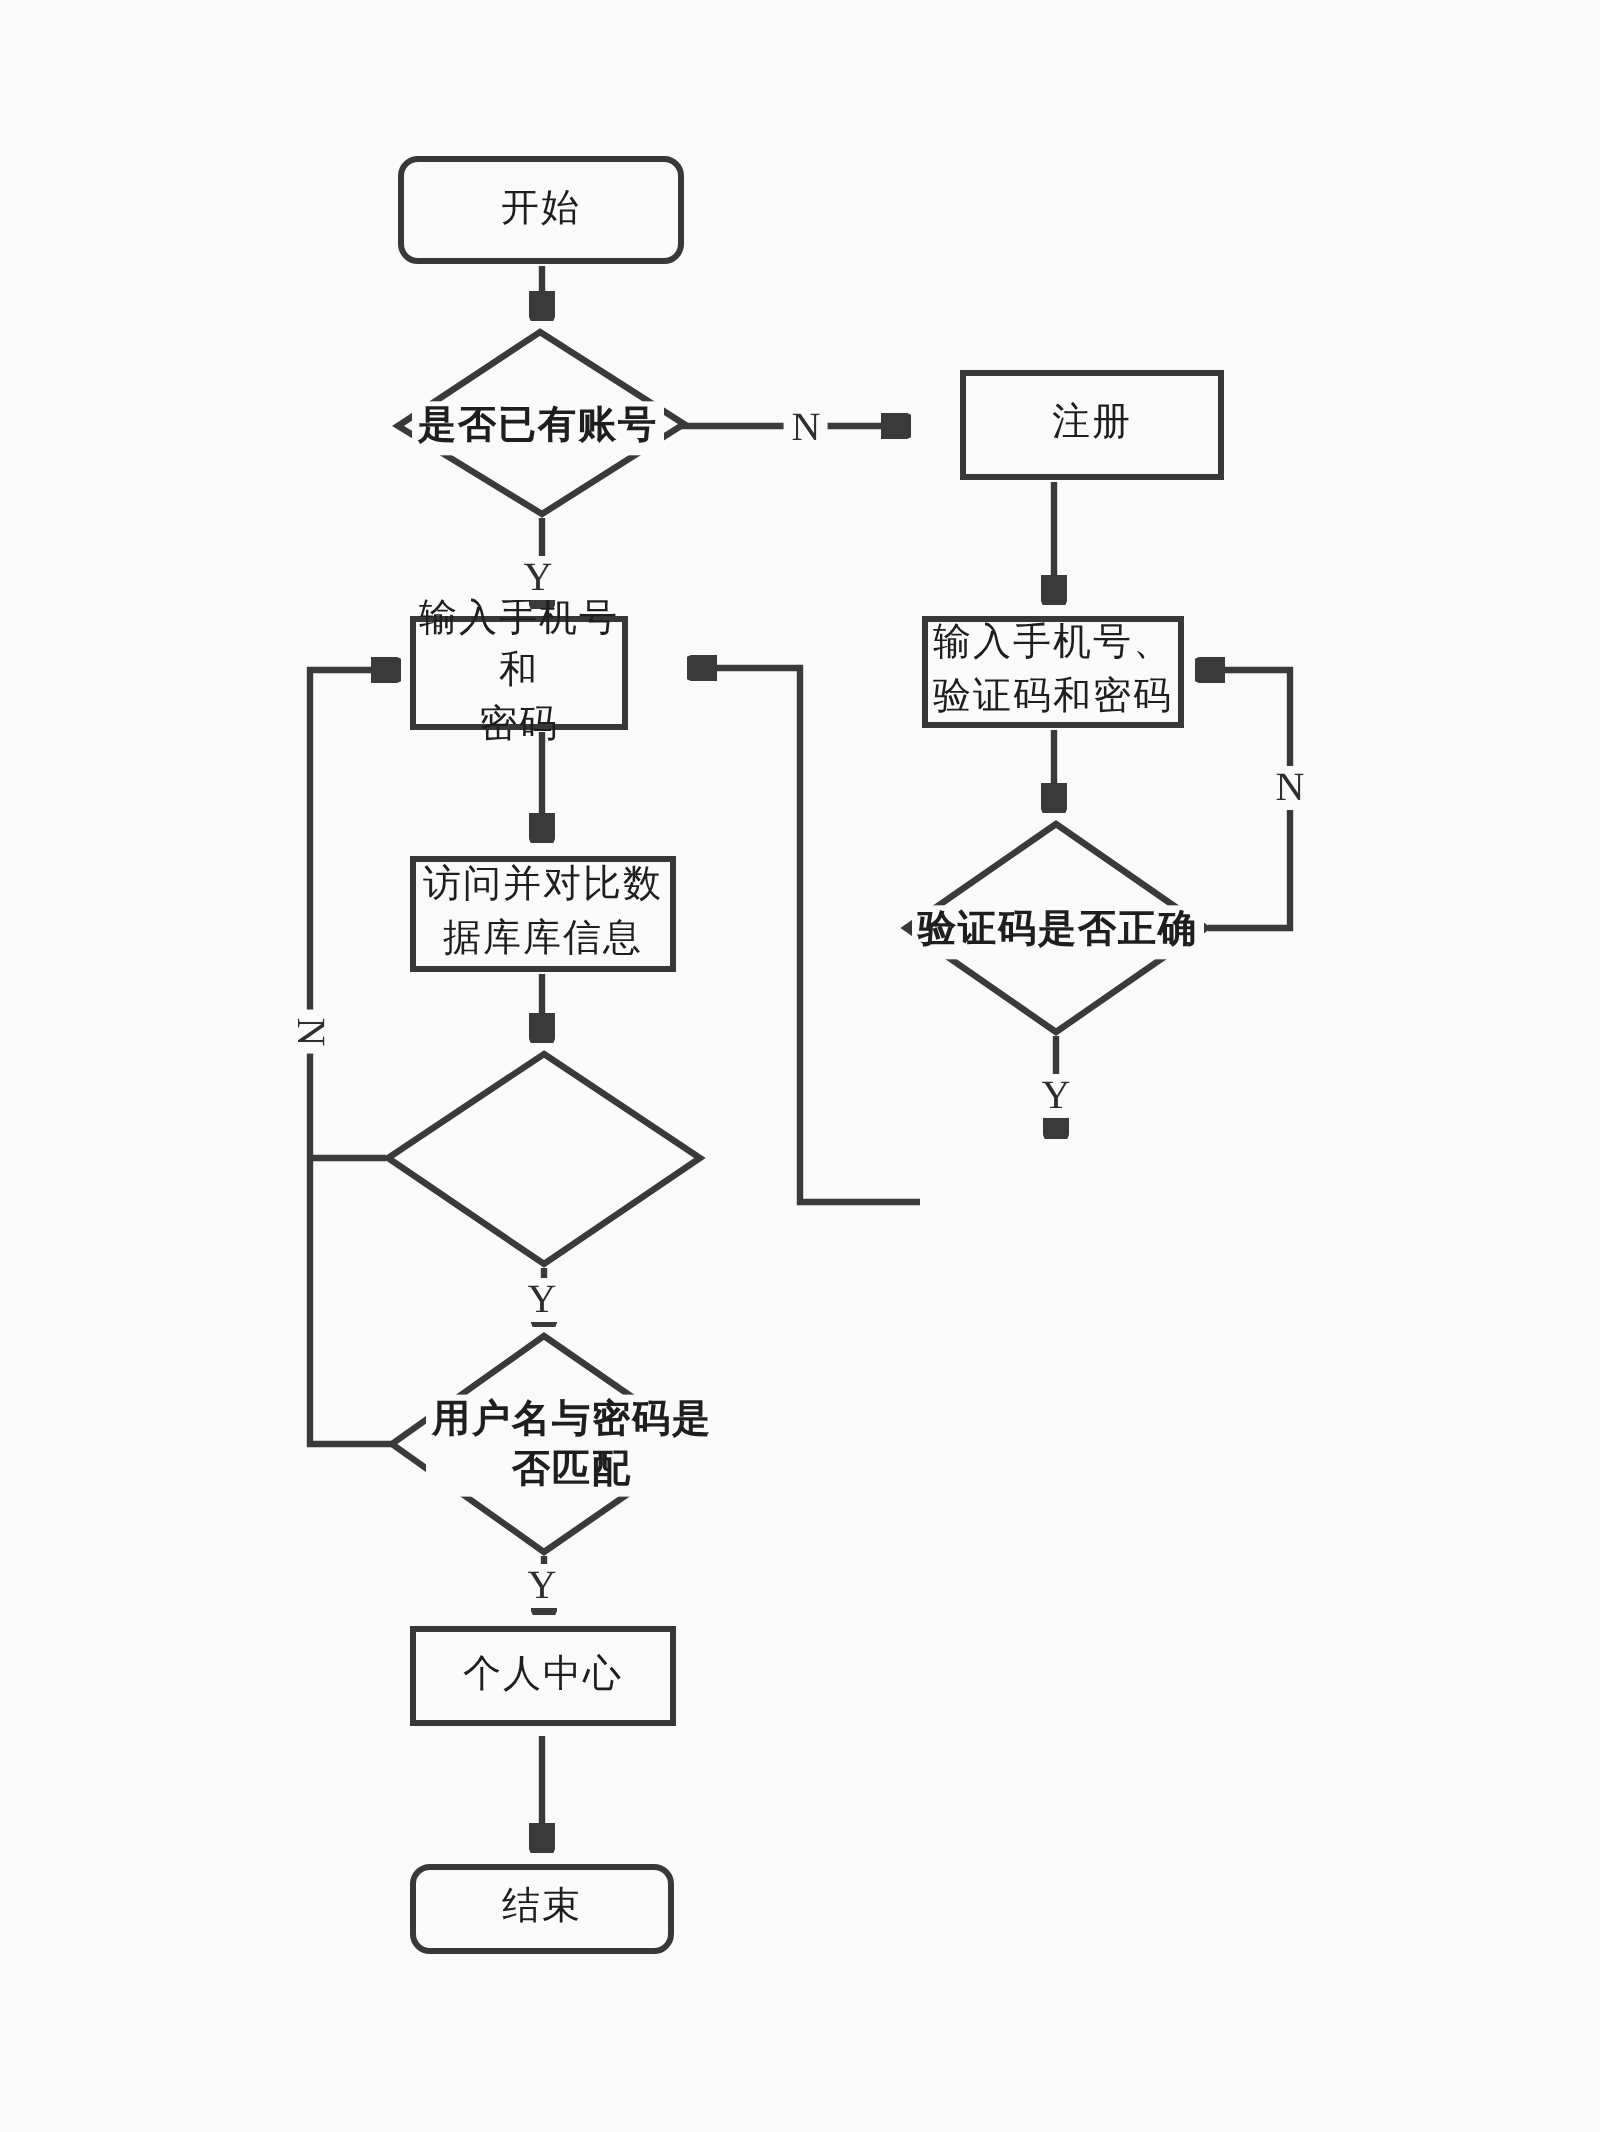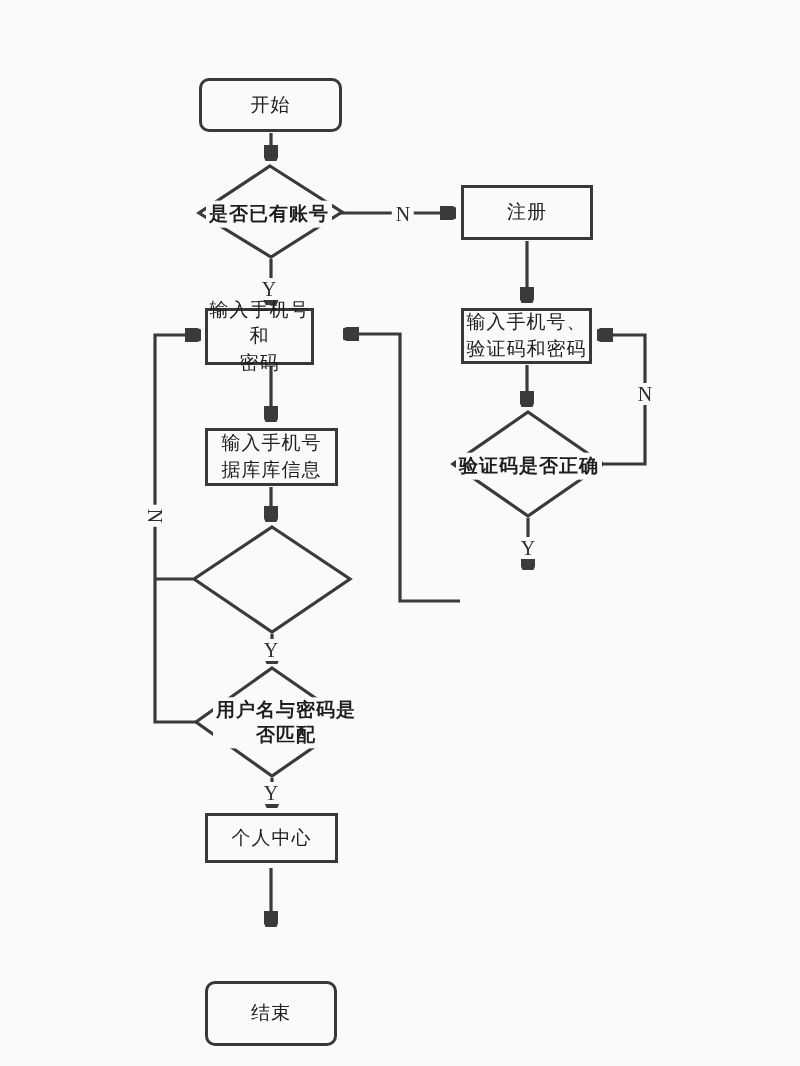--- a/index.html
+++ b/index.html
@@ -86,35 +86,35 @@
     <path d="M271,487 L271,521" marker-end="url(#arr)"></path>
     <path d="M272,634 L272,663" marker-end="url(#arr)"></path>
     <path d="M272,778 L272,807" marker-end="url(#arr)"></path>
     <path d="M271,868 L271,926" marker-end="url(#arr)"></path>
     <path d="M197,722 L155,722 L155,335 L200,335" marker-end="url(#arr)"></path>
     <path d="M193,579 L155,579"></path>
   </svg>
 
   <div class="node rounded" style="left:199px;top:78px;width:143px;height:54px;">开始</div>
 
-  <div class="node" style="left:461px;top:185px;width:132px;height:55px;">注册</div>
+  <div class="node" style="left:480px;top:185px;width:132px;height:55px;">注册</div>
 
   <div class="node" style="left:461px;top:308px;width:131px;height:56px;">输入手机号、
 验证码和密码</div>
 
 
   <div class="node" style="left:205px;top:308px;width:109px;height:57px;">输入手机号和
 密码</div>
 
-  <div class="node" style="left:205px;top:428px;width:133px;height:58px;">输入手机号
+  <div class="node" style="left:205px;top:428px;width:133px;height:58px;">访问并对比数
 据库库信息</div>
 
   <div class="node" style="left:205px;top:813px;width:133px;height:50px;">个人中心</div>
 
-  <div class="node rounded" style="left:205px;top:981px;width:132px;height:65px;">结束</div>
+  <div class="node rounded" style="left:205px;top:932px;width:132px;height:45px;">结束</div>
 
   <div class="dlabel" style="left:269px;top:214px;">是否已有账号</div>
 
 
   <div class="dlabel" style="left:286px;top:723px;">用户名与密码是
 否匹配</div>
 
   <div class="dlabel" style="left:529px;top:466px;">验证码是否正确</div>
 
   <div class="yn" style="left:403px;top:214px;">N</div>

